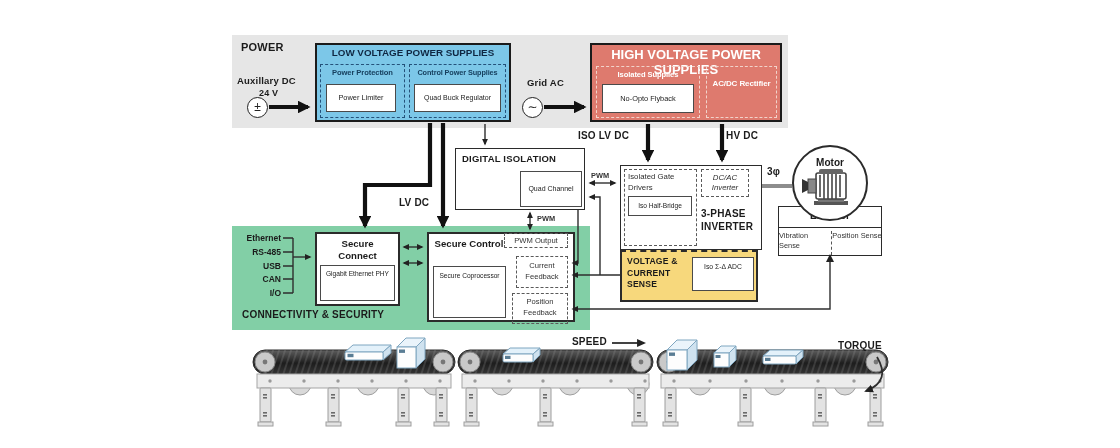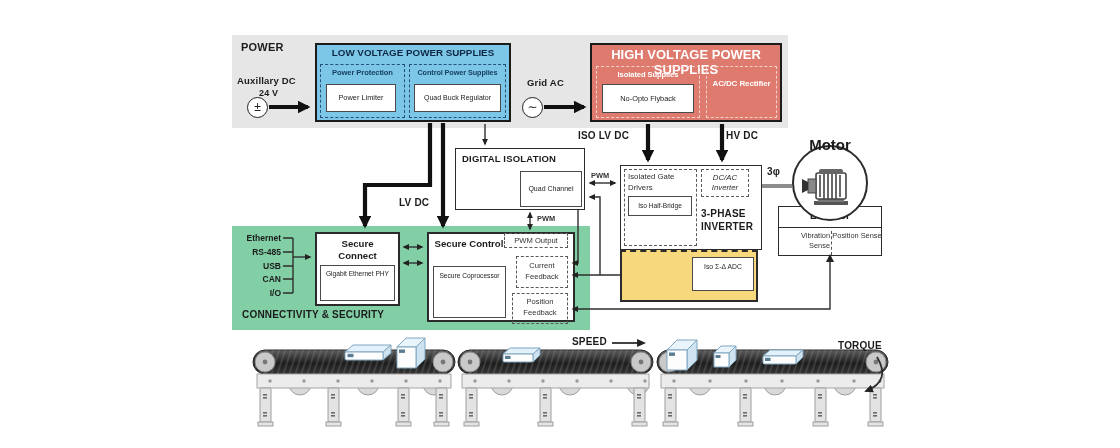--- a/index.html
+++ b/index.html
@@ -69,20 +69,21 @@
 
   <div class="box z2" style="left:620px;top:165px;width:142px;height:85px;"></div>
   <div class="dash gray z3" style="left:624px;top:169px;width:73px;height:77px;"></div>
   <div class="abs z4" style="left:628px;top:172px;width:62px;font-size:7.8px;color:#2e2e2e;line-height:10.5px;">Isolated Gate Drivers</div>
   <div class="chip z4" style="left:628px;top:196px;width:64px;height:20px;line-height:18px;font-size:6.6px;">Iso Half-Bridge</div>
   <div class="dash gray z3" style="left:701px;top:169px;width:48px;height:28px;"></div>
   <div class="abs z4" style="left:703px;top:173px;width:44px;font-size:7.8px;color:#2e2e2e;text-align:center;line-height:10px;font-style:italic;">DC/AC Inverter</div>
   <div class="lbl z3" style="left:701px;top:208px;width:58px;font-size:10px;line-height:12.5px;">3-PHASE INVERTER</div>
 
   <div class="box z2" style="left:620px;top:250px;width:138px;height:52px;background:#f7d87c;border-width:2px;border-top-style:dashed;border-color:#2b2b2b;"></div>
+  <div class="lbl z3" style="left:627px;top:256px;width:62px;font-size:8.6px;line-height:11.5px;">VOLTAGE &amp; CURRENT SENSE</div>
   <div class="chip z3" style="left:692px;top:257px;width:62px;height:34px;font-size:6.8px;padding-top:5px;">Iso Σ-Δ ADC</div>
 
   <div>
     <div class="abs z2" style="left:239px;top:233px;width:42px;text-align:right;font-size:8.5px;font-weight:600;">Ethernet</div>
     <div class="abs z2" style="left:239px;top:247px;width:42px;text-align:right;font-size:8.5px;font-weight:600;">RS-485</div>
     <div class="abs z2" style="left:239px;top:261px;width:42px;text-align:right;font-size:8.5px;font-weight:600;">USB</div>
     <div class="abs z2" style="left:239px;top:274px;width:42px;text-align:right;font-size:8.5px;font-weight:600;">CAN</div>
     <div class="abs z2" style="left:239px;top:288px;width:42px;text-align:right;font-size:8.5px;font-weight:600;">I/O</div>
   </div>
 
@@ -96,25 +97,25 @@
   <div class="dash gray z3" style="left:504px;top:233px;width:64px;height:15px;"></div>
   <div class="abs z4" style="left:504px;top:236px;width:64px;text-align:center;font-size:7.6px;color:#333;">PWM Output</div>
   <div class="dash gray z3" style="left:516px;top:256px;width:52px;height:32px;"></div>
   <div class="abs z4" style="left:516px;top:261px;width:52px;text-align:center;font-size:7.6px;color:#333;line-height:10.5px;">Current Feedback</div>
   <div class="dash gray z3" style="left:512px;top:293px;width:56px;height:31px;"></div>
   <div class="abs z4" style="left:512px;top:297px;width:56px;text-align:center;font-size:7.6px;color:#333;line-height:10.5px;">Position Feedback</div>
 
   <div class="box z2" style="left:778px;top:206px;width:104px;height:50px;"></div>
   <div class="titleCenter z3" style="left:778px;top:210px;width:104px;font-size:10px;">Encoder</div>
   <div class="abs z3" style="left:778px;top:227px;width:104px;border-top:1.3px solid #2b2b2b;"></div>
-  <div class="abs z3" style="left:779px;top:231px;width:51px;text-align:right;font-size:7.4px;color:#333;line-height:10px;">Vibration Sense</div>
+  <div class="abs z3" style="left:779px;top:231px;width:51px;text-align:left;font-size:7.4px;color:#333;line-height:10px;">Vibration Sense</div>
   <div class="abs z3" style="left:831px;top:231px;width:50px;text-align:center;font-size:7.4px;color:#333;line-height:10px;border-left:1.2px dashed #555;height:24px;">Position Sense</div>
 
   <div class="abs z4" style="left:792px;top:145px;width:76px;height:76px;border-radius:50%;border:2px solid #2b2b2b;background:#fff;box-sizing:border-box;"></div>
-  <div class="titleCenter z5" style="left:792px;top:136px;width:76px;font-size:15px;">Motor</div>
+  <div class="titleCenter z5" style="left:792px;top:157px;width:76px;font-size:10px;">Motor</div>
   <svg class="abs z5" style="left:800px;top:165px;" width="60" height="48" viewBox="0 0 60 48">
     <rect x="14" y="36" width="34" height="4" fill="#555"></rect>
     <rect x="18" y="33" width="26" height="4" fill="#777"></rect>
     <rect x="16" y="8" width="30" height="26" rx="2" fill="#fff" stroke="#444" stroke-width="1.6"></rect>
     <g stroke="#444" stroke-width="1.6">
       <line x1="20" y1="10" x2="20" y2="32"></line>
         <line x1="24" y1="8" x2="24" y2="34"></line>
       <line x1="28" y1="8" x2="28" y2="34"></line>
         <line x1="32" y1="8" x2="32" y2="34"></line>
       <line x1="36" y1="8" x2="36" y2="34"></line>

